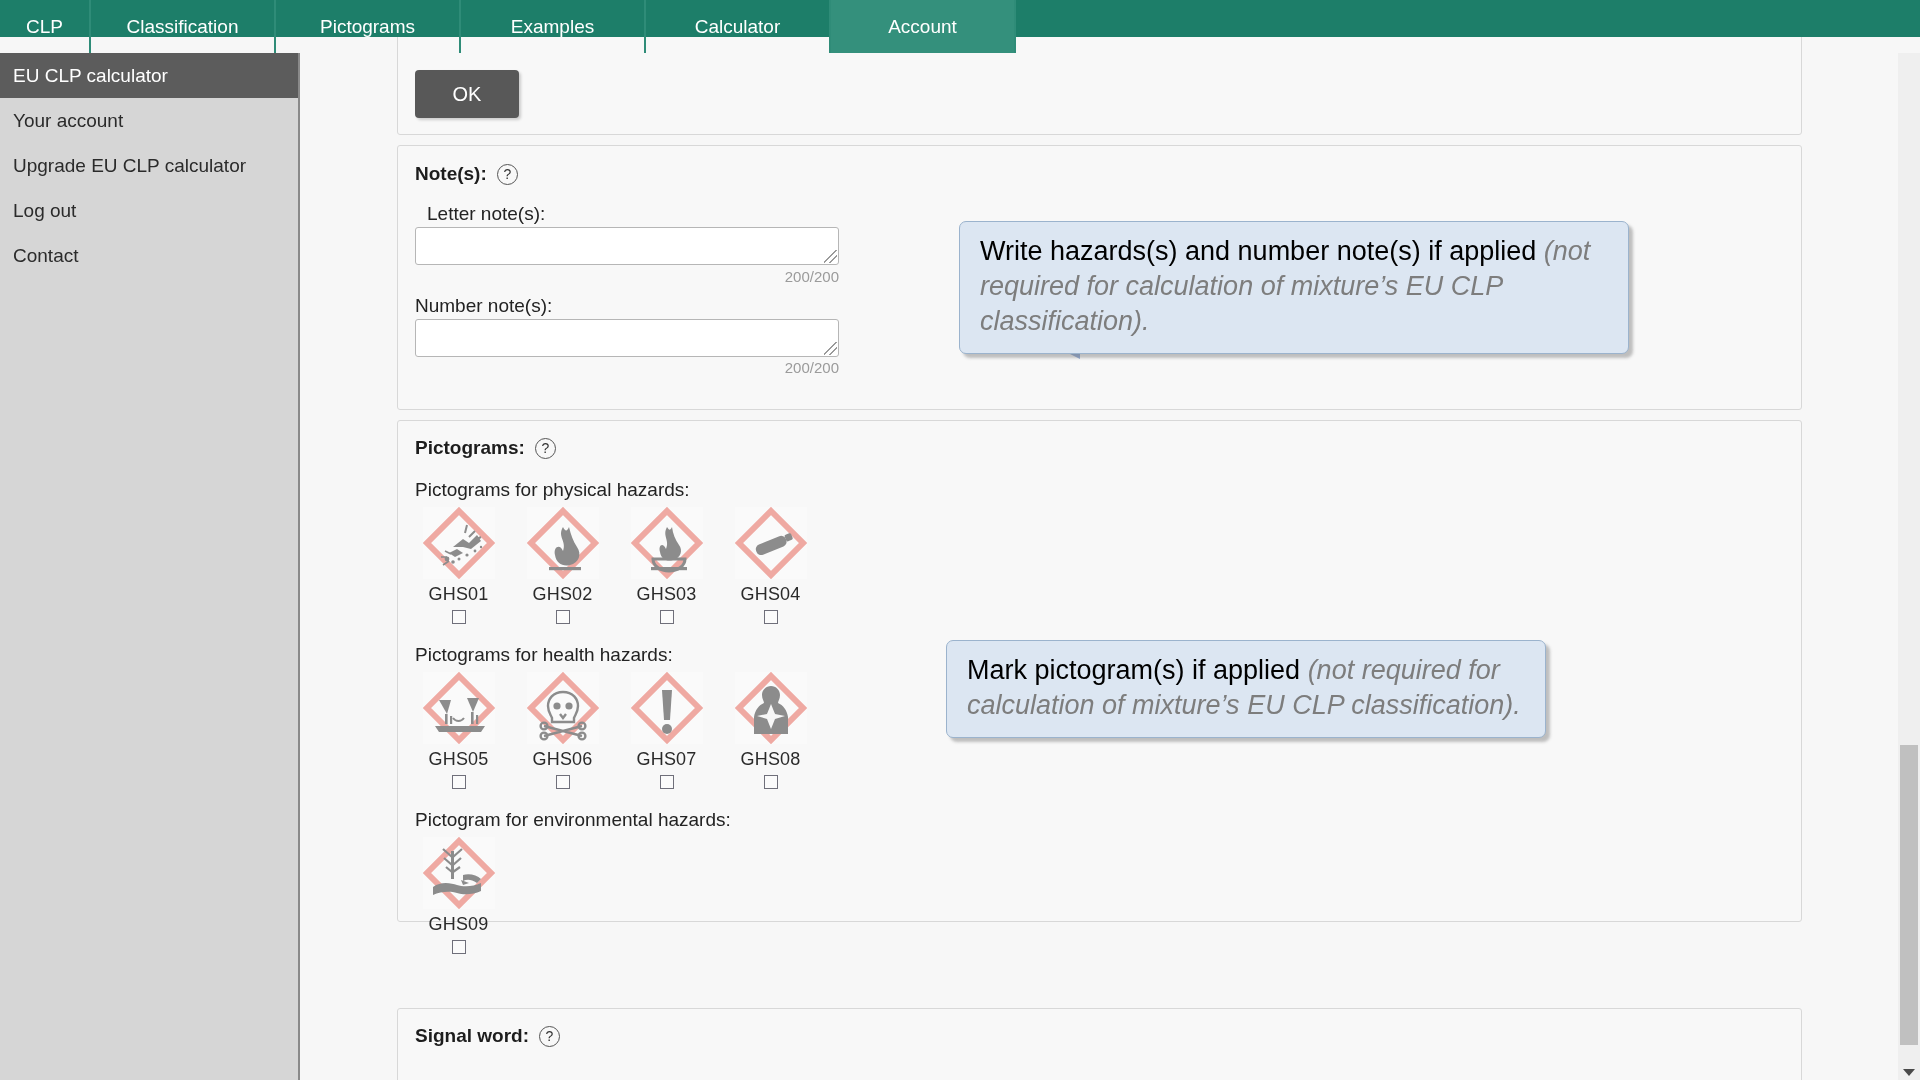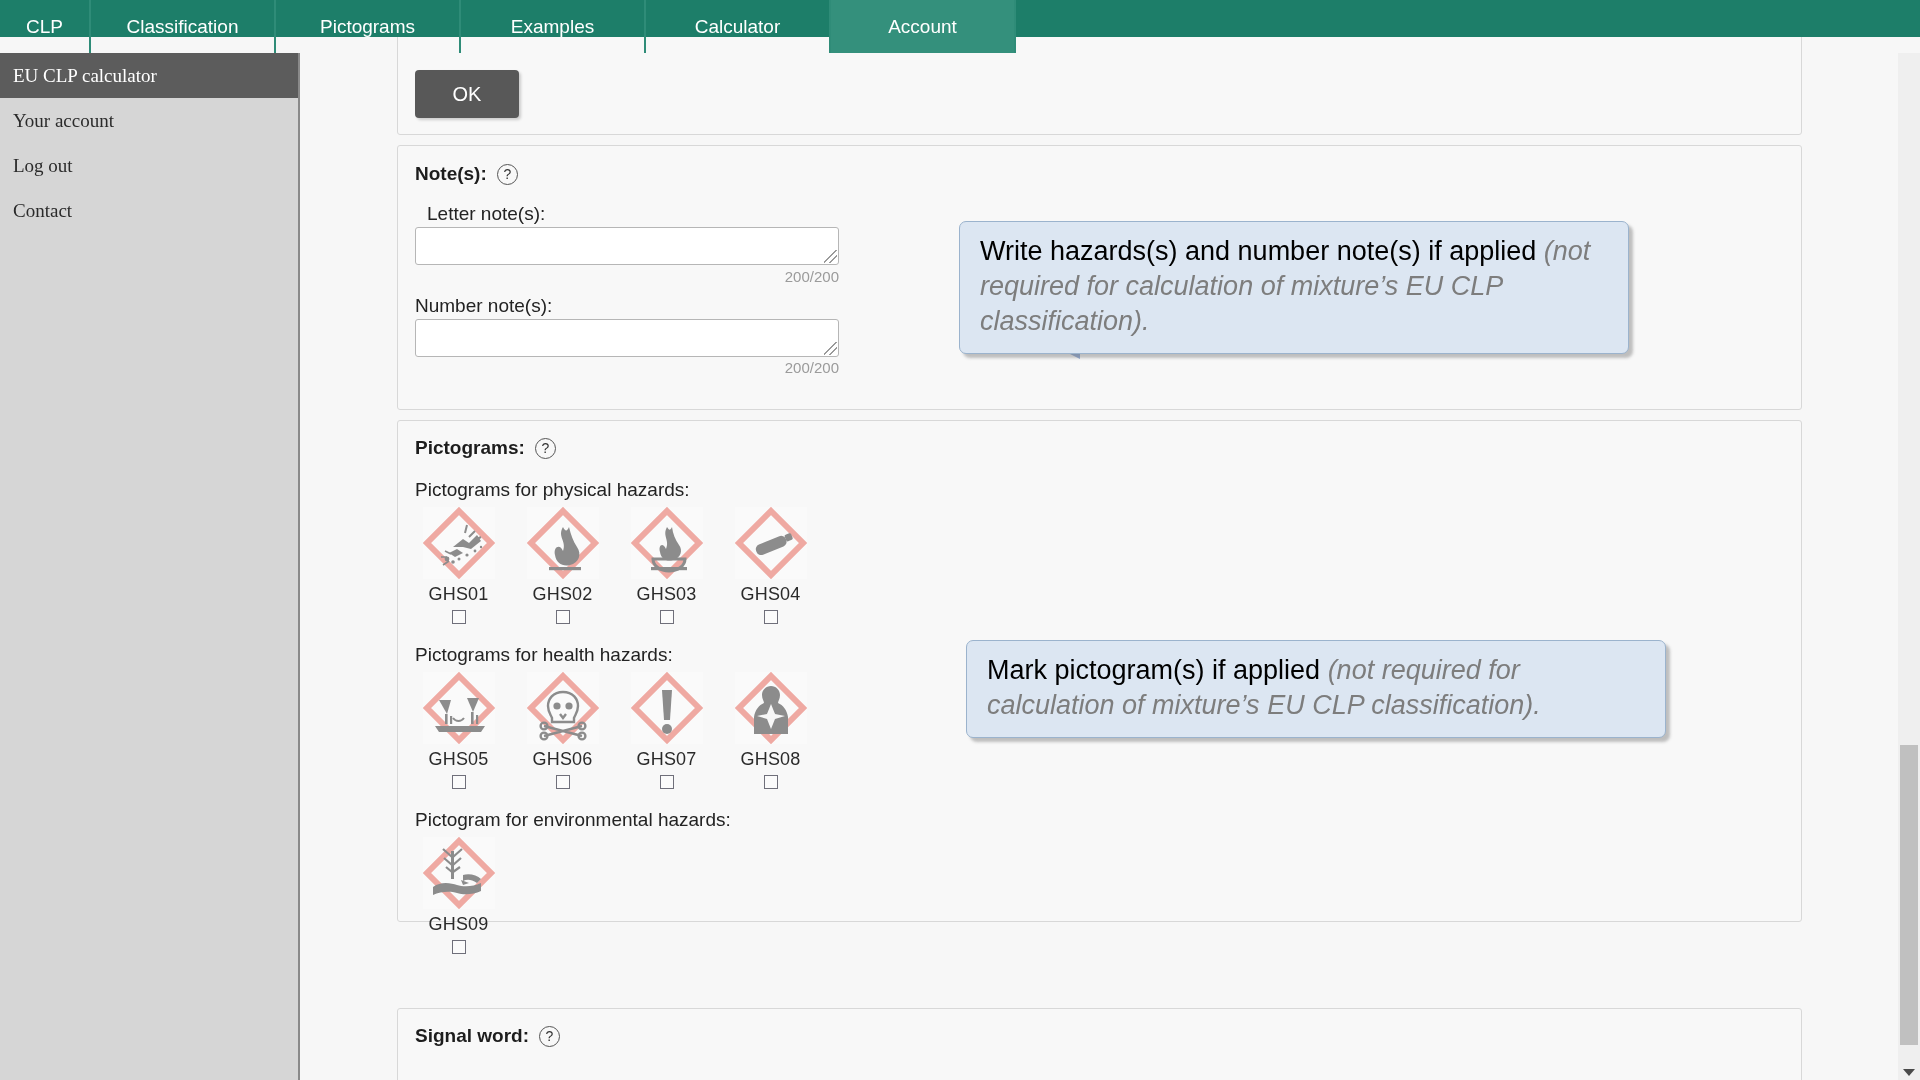--- a/index.html
+++ b/index.html
@@ -42,21 +42,20 @@
     border-right: 2px solid #8a8a8a;
   }
   .side-item {
     height: 45px;
     display: flex; align-items: center;
     padding-left: 13px;
     font-size: 19px;
     color: #2b2b2b;
     cursor: pointer;
     white-space: nowrap;
-    font-family: Liberation Serif, serif;
   }
   .side-item.active {
     background: #5c5c5c;
     color: #ffffff;
   }
 
   
   #main {
     position: absolute;
     top: 53px; left: 302px;
@@ -191,21 +190,21 @@
     border-radius: 7px;
     box-shadow: 4px 4px 3px rgba(120,120,120,0.45);
     padding: 12px 17px 14px 20px;
     font-size: 27px;
     line-height: 1.30;
     color: #000;
     z-index: 10;
   }
   .callout .muted { color: #7d7d7d; font-style: italic; }
   #callout-notes  { left: 959px; top: 221px; width: 670px; }
-  #callout-picto  { left: 966px; top: 640px; width: 700px; }
+  #callout-picto  { left: 946px; top: 640px; width: 600px; }
 
   .arrow {
     position: absolute;
     height: 14px;
     z-index: 9;
   }
   .arrow .shaft {
     position: absolute;
     left: 12px; top: 5px;
     height: 4px;
@@ -267,20 +266,23 @@
     <span>Account</span>
   </div>
 </div>
 
 <div id="sidebar">
   <div class="side-item active">
     <span>EU CLP calculator</span>
   </div>
   <div class="side-item">
     <span>Your account</span>
+  </div>
+  <div class="side-item">
+    <span>Upgrade EU CLP calculator</span>
   </div>
   <div class="side-item">
     <span>Log out</span>
   </div>
   <div class="side-item">
     <span>Contact</span>
   </div>
 </div>
 
 <div id="main">

